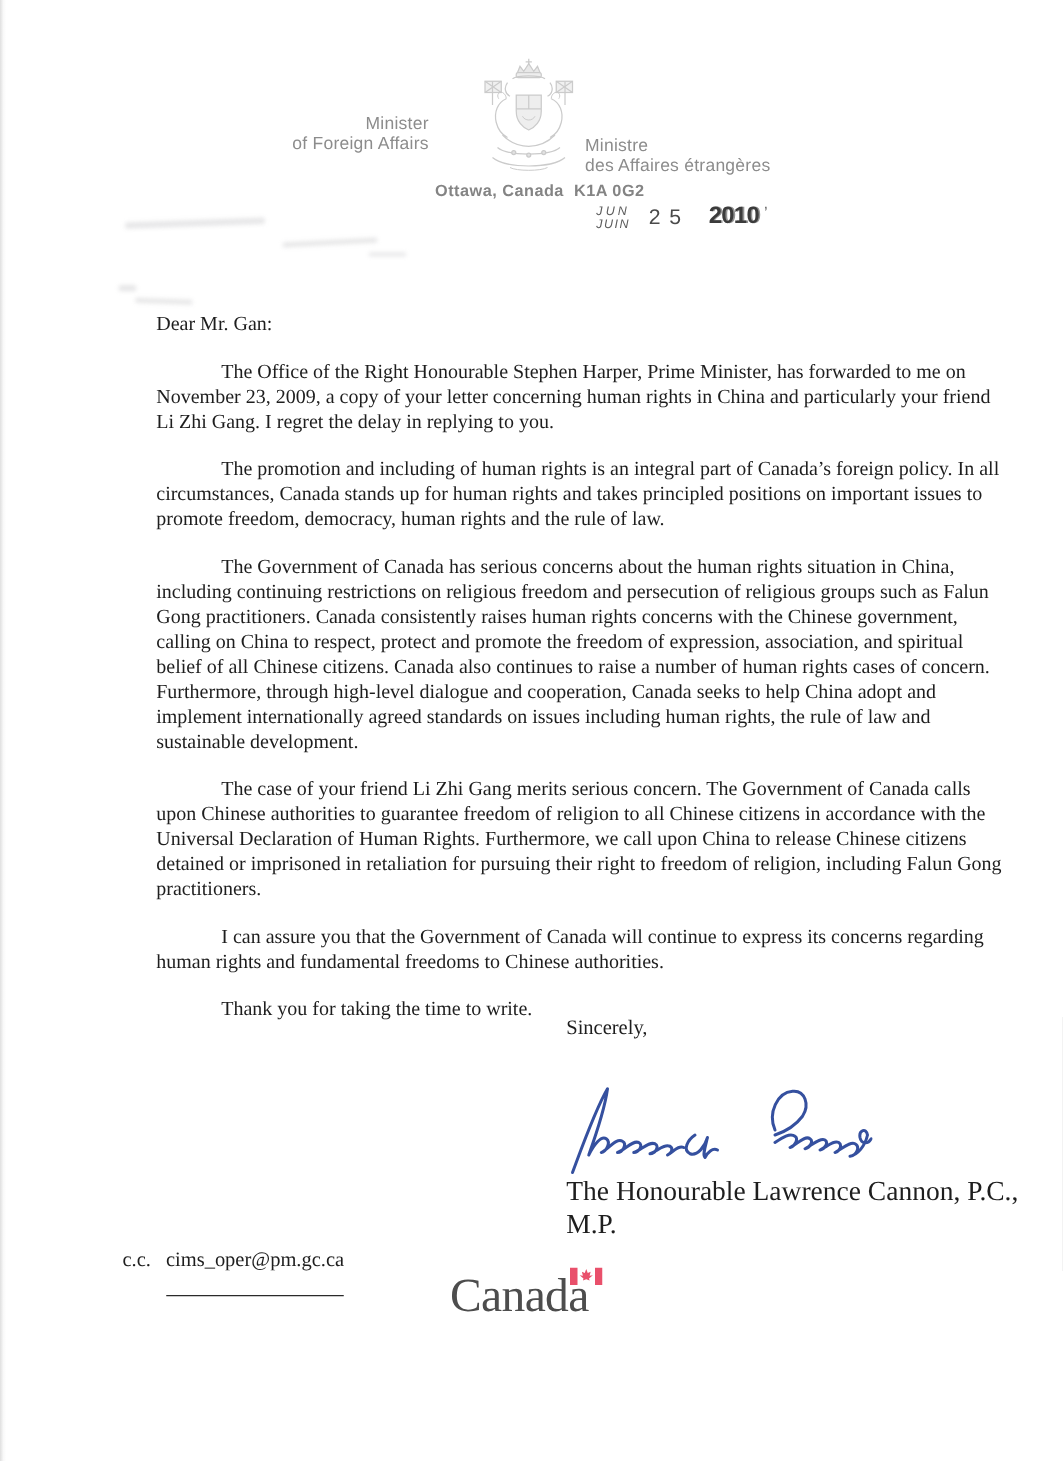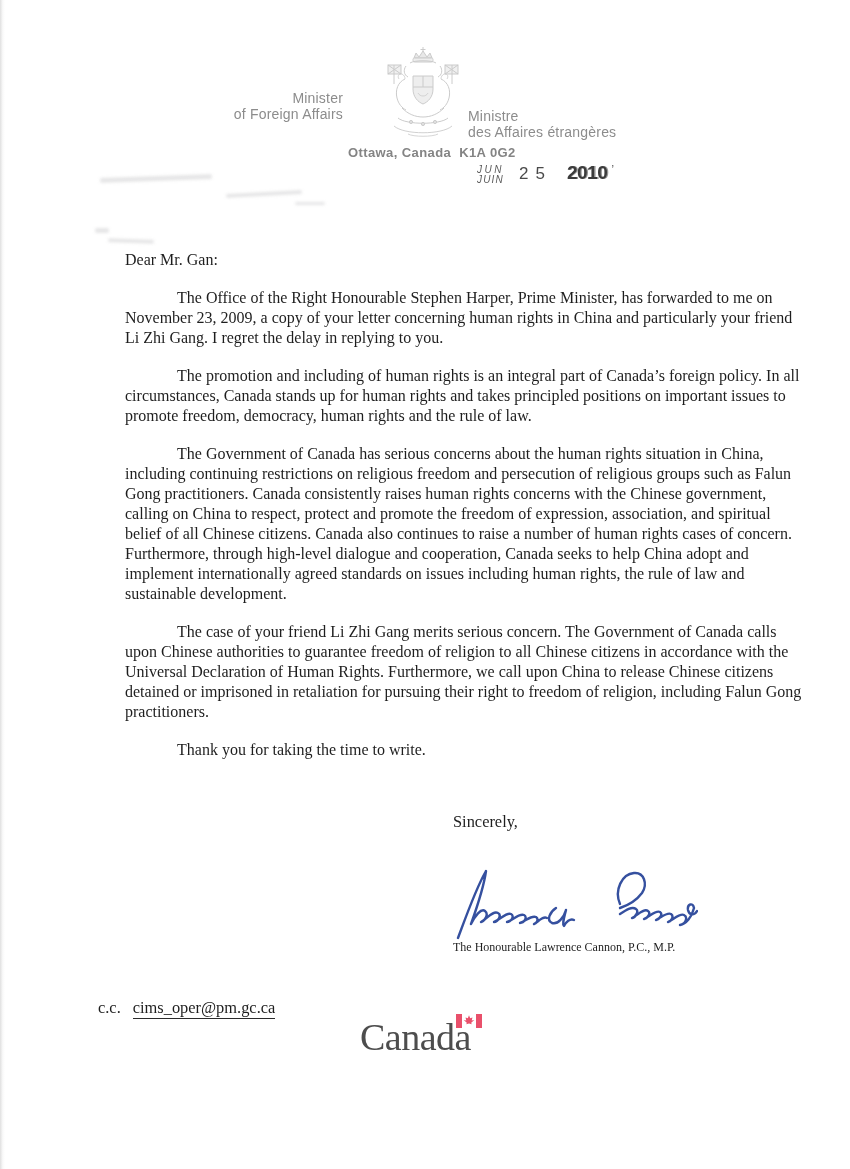--- a/index.html
+++ b/index.html
@@ -68,25 +68,25 @@
     position: absolute; left: 100px; top: 250px; width: 679px;
     font-size: 16px; line-height: 20px; margin-left: 25px;
   }
   .salutation { margin-bottom: 18px; }
   .letter-body p { text-indent: 52px; margin-bottom: 18px; text-align: left; }
   
   .closing { position: absolute; left: 453px; top: 812px; font-size: 16.4px; }
   .signature {
     position: absolute; left: 436px; top: 864px; width: 262px; height: 78px;
   }
-  .signer-name { position: absolute; left: 453px; top: 940px; font-size: 12px; }
+  .signer-name { position: absolute; left: 453px; top: 940px; font-size: 22px; }
   
   .cc-line { position: absolute; left: 98px; top: 998px; font-size: 16.4px; }
   .cc-label { margin-right: 12px; }
-  .cc-email { border-bottom: 1.2px solid #2a2a2a; padding-bottom: 1px; }
+  .cc-email { border-bottom: 1.2px solid #2a2a2a; padding-bottom: 19px; }
   .wordmark {
     position: absolute; left: 360px; top: 1014px; width: 140px; height: 50px;
   }
   .wordmark-text {
     position: absolute; left: 0; top: 4px;
     font-family: "Liberation Serif", serif;
     font-size: 38px; line-height: 38px; color: #4d4d4d;
     letter-spacing: -0.5px;
   }
   .wordmark-flag { position: absolute; left: 96px; top: 0; width: 26px; height: 14px; }
@@ -160,20 +160,21 @@
   <div class="smudge" style="left:295px; top:202px; width:30px; height:3px;"></div>
   <div class="smudge" style="left:95px; top:228px; width:14px; height:5px;"></div>
   <div class="smudge" style="left:108px; top:239px; width:46px; height:4px; transform:rotate(2deg);"></div>
 
   <div class="letter-body">
     <div class="salutation">Dear Mr. Gan:</div>
     <p>The Office of the Right Honourable Stephen Harper, Prime Minister, has forwarded to me on November 23, 2009, a copy of your letter concerning human rights in China and particularly your friend Li Zhi Gang. I regret the delay in replying to you.</p>
     <p>The promotion and including of human rights is an integral part of Canada’s foreign policy. In all circumstances, Canada stands up for human rights and takes principled positions on important issues to promote freedom, democracy, human rights and the rule of law.</p>
     <p>The Government of Canada has serious concerns about the human rights situation in China, including continuing restrictions on religious freedom and persecution of religious groups such as Falun Gong practitioners. Canada consistently raises human rights concerns with the Chinese government, calling on China to respect, protect and promote the freedom of expression, association, and spiritual belief of all Chinese citizens. Canada also continues to raise a number of human rights cases of concern. Furthermore, through high-level dialogue and cooperation, Canada seeks to help China adopt and implement internationally agreed standards on issues including human rights, the rule of law and sustainable development.</p>
     <p>The case of your friend Li Zhi Gang merits serious concern. The Government of Canada calls upon Chinese authorities to guarantee freedom of religion to all Chinese citizens in accordance with the Universal Declaration of Human Rights. Furthermore, we call upon China to release Chinese citizens detained or imprisoned in retaliation for pursuing their right to freedom of religion, including Falun Gong practitioners.</p>
+    <p>I can assure you that the Government of Canada will continue to express its concerns regarding human rights and fundamental freedoms to Chinese authorities.</p>
     <p>Thank you for taking the time to write.</p>
   </div>
 
   <div class="closing">Sincerely,</div>
 
   <svg class="signature" viewBox="0 0 262 78" fill="none" stroke="#35509f" stroke-width="2.4" stroke-linecap="round" stroke-linejoin="round">
 
     <path d="M22,74 C28,58 40,24 50,7 C48,22 40,46 35,60 C39,52 45,44 49,47 C53,50 49,57 45,58 C51,55 57,46 62,49 C66,51 62,58 58,58 C64,56 70,48 75,50 C79,52 75,58 71,58 C77,56 83,49 88,51 C92,53 88,59 84,59 C90,57 95,51 100,53 C103,55 101,59 98,60 C103,57 107,52 111,54"></path>
     <path d="M120,44 C114,48 110,56 116,59 C122,61 128,53 130,46 C128,54 126,60 128,62 C130,58 134,54 138,56"></path>
 

